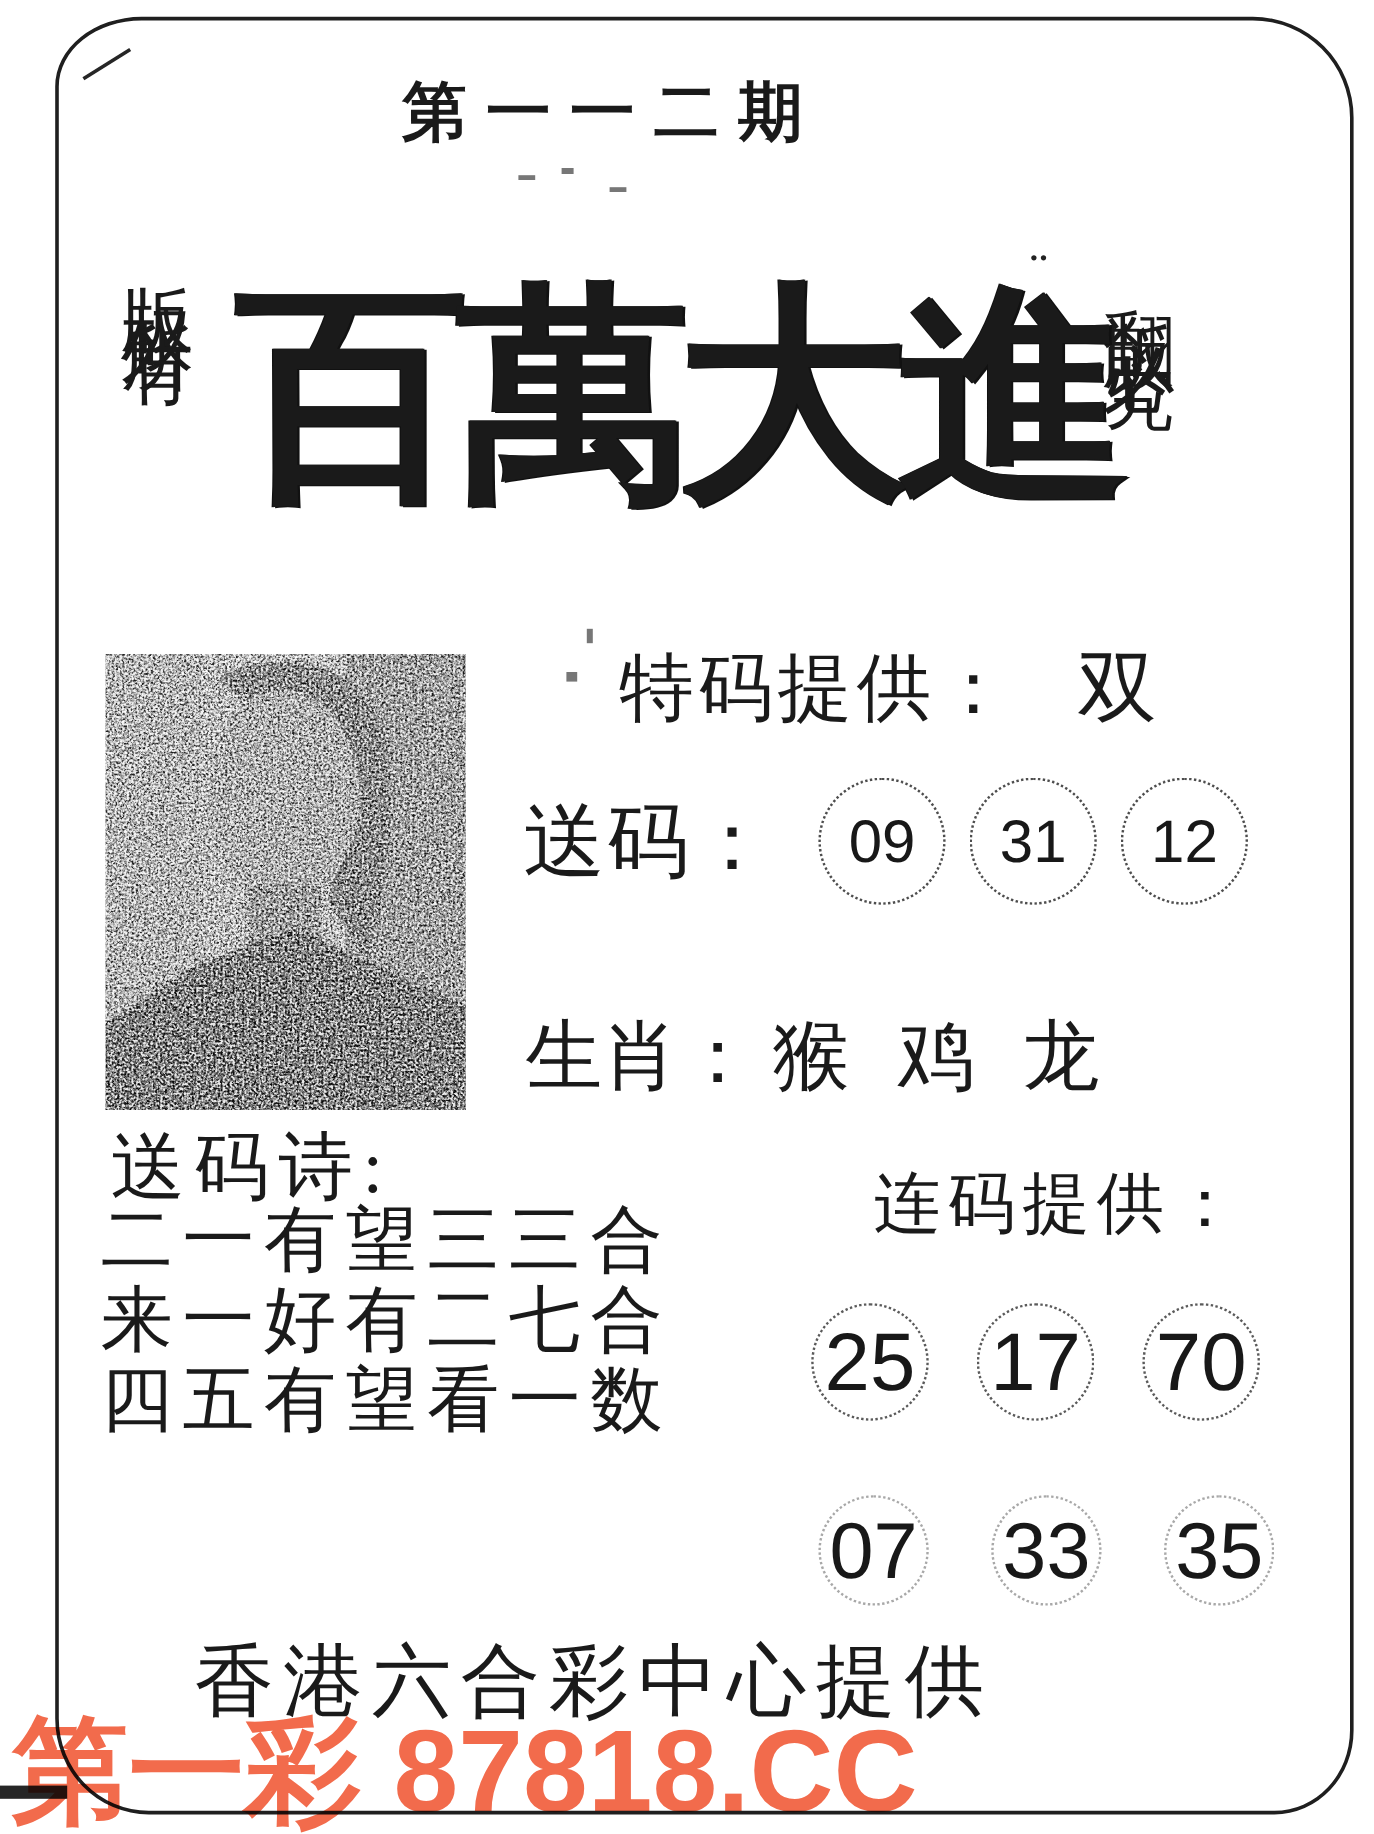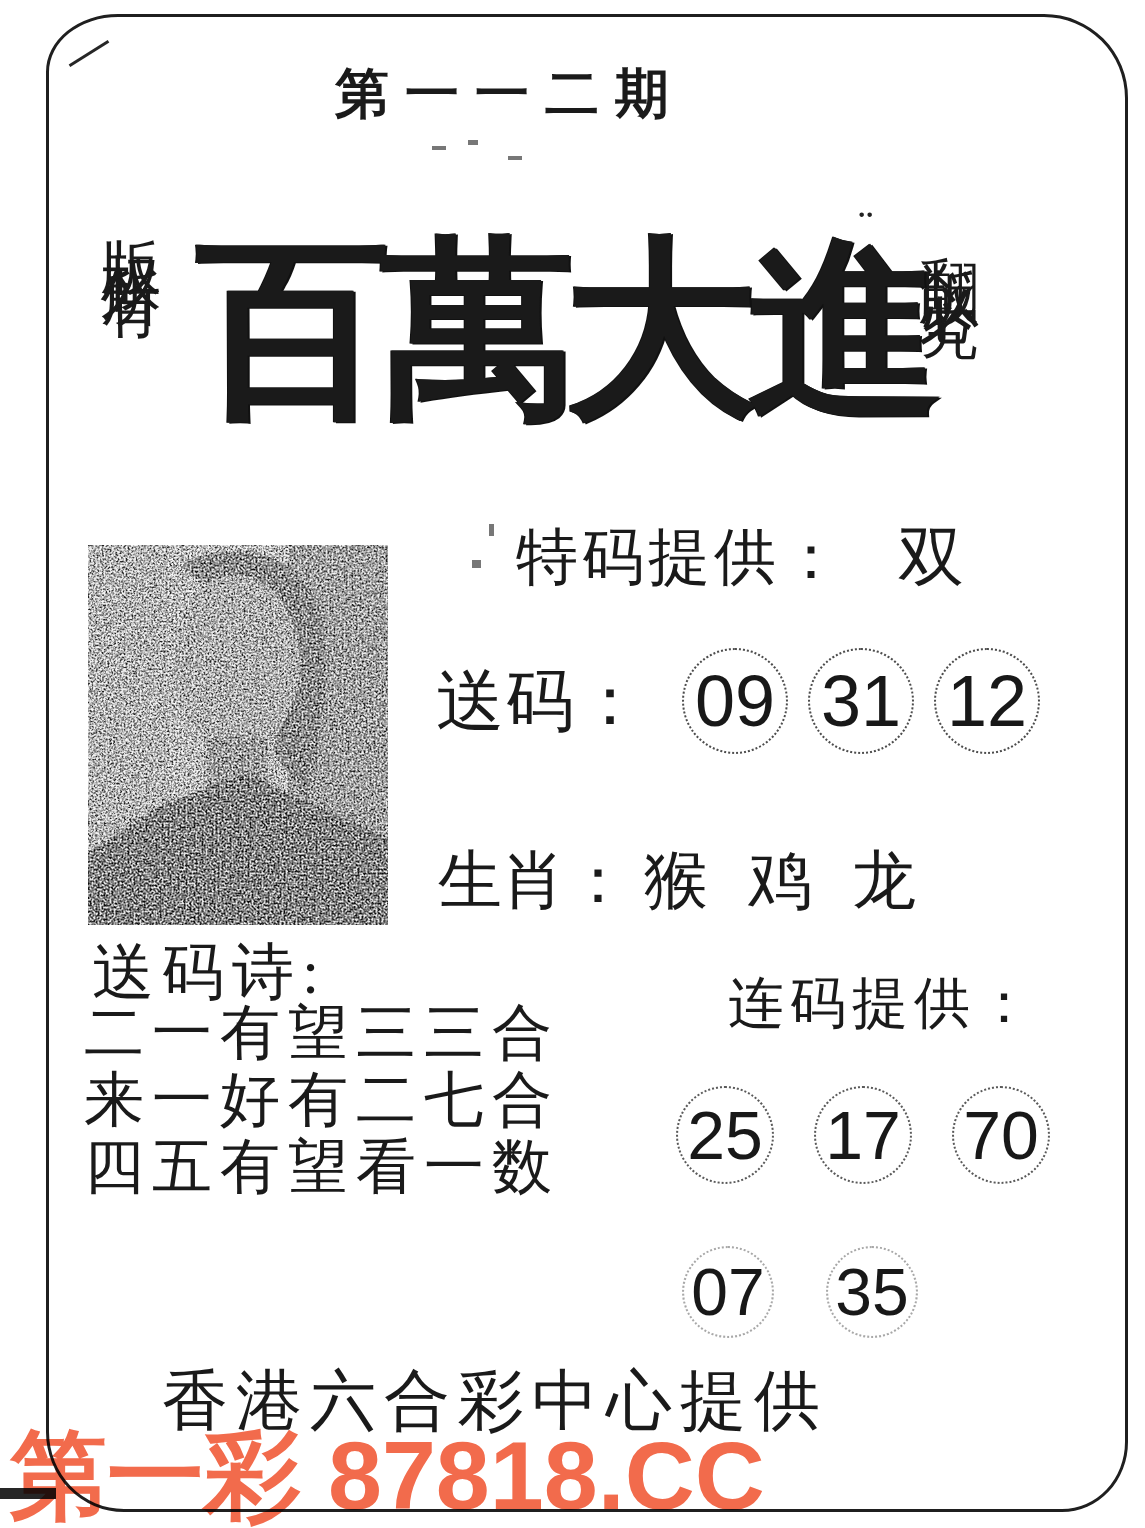--- a/index.html
+++ b/index.html
@@ -32,33 +32,33 @@
   .main-title{
     left:196px;top:232px;width:720px;
     font-size:194px;font-weight:700;line-height:1.02;
     letter-spacing:-10px;white-space:nowrap;z-index:3;
     text-shadow:2px 1px 0 #111, -1px 0 0 #111;
   }
   
   .photo{left:88px;top:545px;width:300px;height:380px;z-index:3;}
   
   .row{display:flex;align-items:center;white-space:nowrap;z-index:3;}
-  .special-row{left:516px;top:512px;font-size:62px;letter-spacing:4px;}
+  .special-row{left:516px;top:528px;font-size:62px;letter-spacing:4px;}
   .special-row .val{margin-left:52px;font-size:66px;}
   .gift-row{left:436px;top:644px;height:114px;}
   .gift-row .lbl{font-size:68px;letter-spacing:2px;margin-right:16px;}
   .zodiac-row{left:438px;top:837px;font-size:64px;}
   .zodiac-row .val{margin-left:14px;letter-spacing:12px;}
   .circle{
     box-sizing:border-box;display:flex;align-items:center;justify-content:center;
     border:2px dotted #4d4d4d;border-radius:50%;
     font-family:"Liberation Sans","DejaVu Sans",sans-serif;font-weight:300;
     color:#181818;
   }
-  .gift-row .circle{width:106px;height:106px;font-size:72px;margin-left:20px;}
+  .gift-row .circle{width:106px;height:106px;font-size:50px;margin-left:20px;}
   .poem-title{left:92px;top:930px;font-size:62px;letter-spacing:8px;z-index:3;}
   .poem-lines{left:84px;top:1000px;font-size:60px;line-height:67px;letter-spacing:8px;z-index:3;}
   .lianma-label{left:728px;top:966px;font-size:56px;letter-spacing:6px;z-index:3;}
   .lianma-row{z-index:3;display:flex;}
   .lianma-row1{left:676px;top:1086px;gap:40px;}
   .lianma-row1 .circle{width:98px;height:98px;font-size:68px;border-color:#5a5a5a;}
   .lianma-row2{left:682px;top:1246px;gap:52px;}
   .lianma-row2 .circle{width:92px;height:92px;font-size:66px;border-color:#a8a8a8;border-style:dotted;}
   .provider{left:162px;top:1356px;font-size:66px;letter-spacing:8px;white-space:nowrap;z-index:4;}
   .watermark{
@@ -140,20 +140,21 @@
   </div>
 
   <div class="abs lianma-label">连码提供：</div>
   <div class="abs lianma-row lianma-row1">
     <span class="circle">25</span>
     <span class="circle">17</span>
     <span class="circle">70</span>
   </div>
   <div class="abs lianma-row lianma-row2">
     <span class="circle">07</span>
+    <span class="circle">33</span>
     <span class="circle">35</span>
   </div>
 
   <div class="abs provider">香港六合彩中心提供</div>
 
   <div class="abs watermark" style="color: rgb(242, 107, 76);">第一彩 87818.CC</div>
 
 </div>
 
 </body></html>

